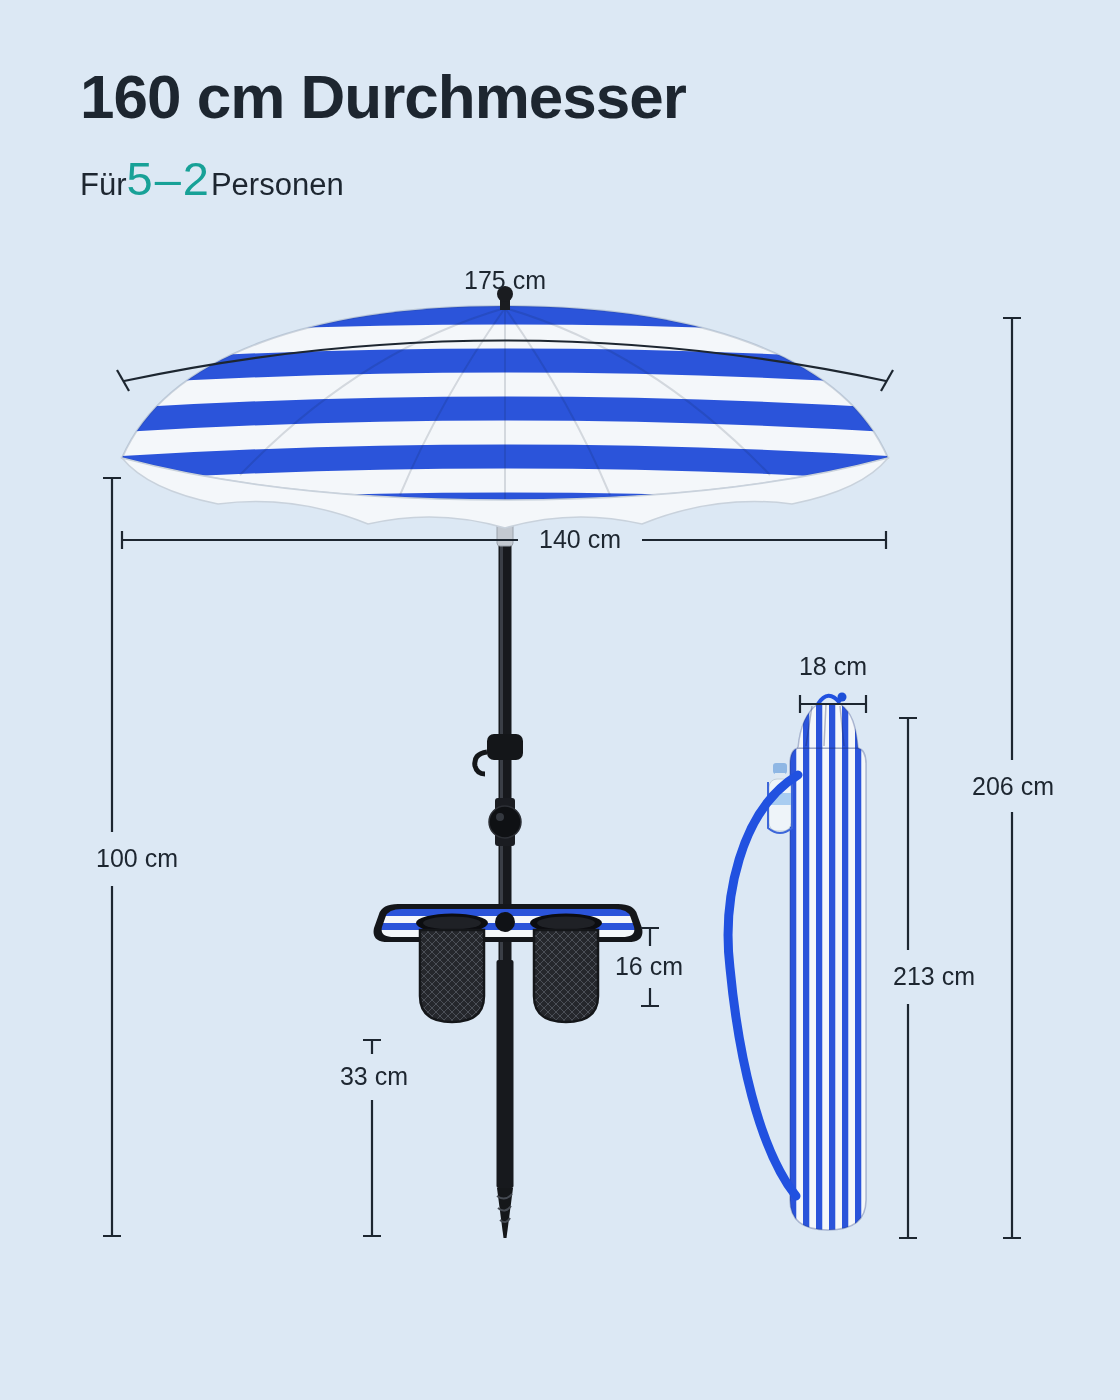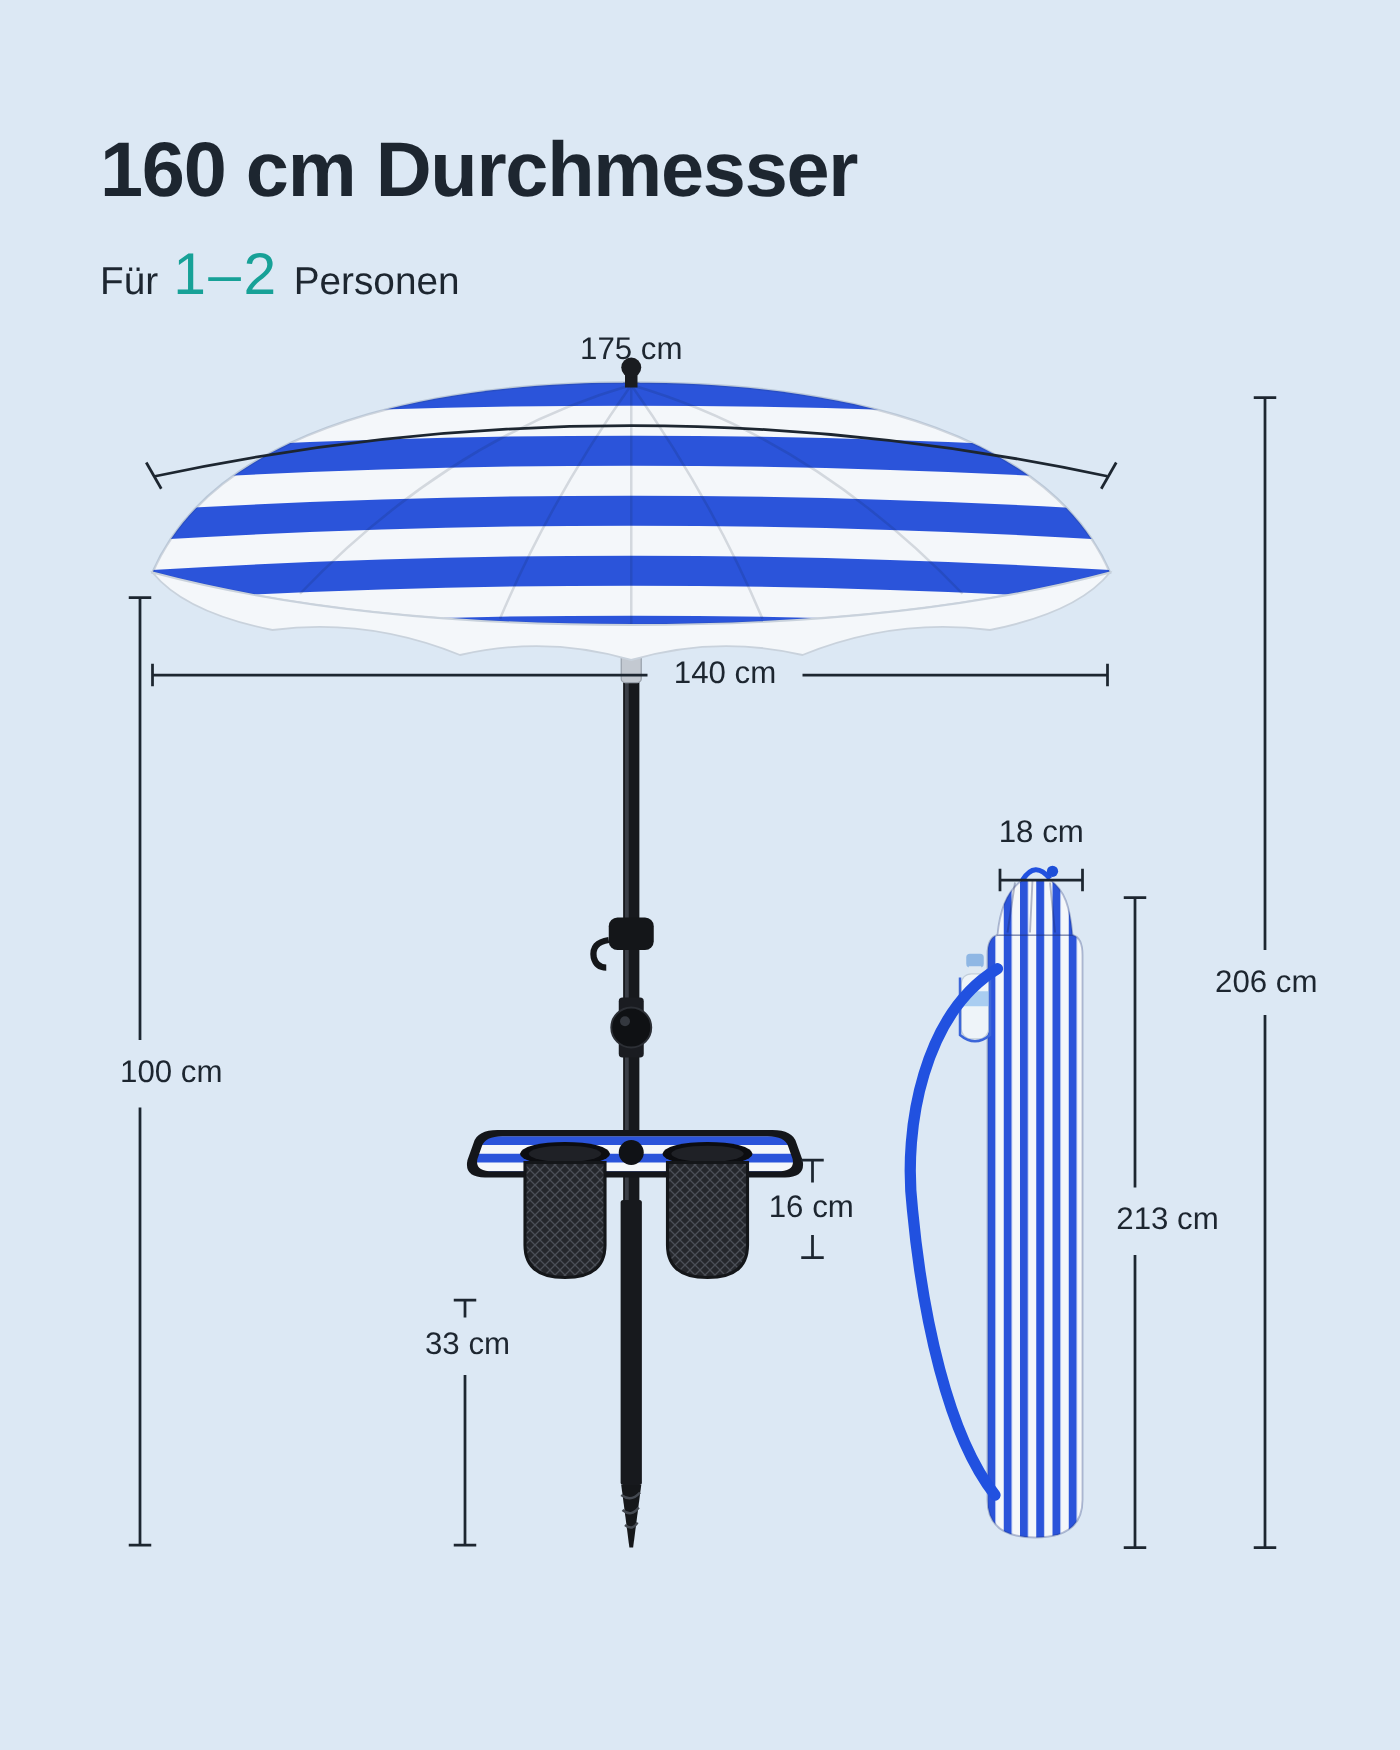--- a/index.html
+++ b/index.html
@@ -20,24 +20,23 @@
     overflow:hidden;
   }
   .page{position:absolute;inset:0}
   header{position:absolute;left:80px;top:64px;z-index:3}
   h1{
     font-size:62px;
     font-weight:700;
     color:var(--ink);
     letter-spacing:-1px;
     line-height:1.05;
-    margin-top:40px;
   }
   .subtitle{
-    display:flex;align-items:baseline;gap:12px;
+    display:flex;align-items:baseline;
     margin-top:22px;color:var(--ink);font-size:31px;font-weight:400;
   }
   .subtitle .hl{
     color:var(--accent);
     font-size:47px;font-weight:500;letter-spacing:2px;
   }
   svg.stage{position:absolute;inset:0;width:1120px;height:1400px;z-index:1}
   .dim-label{
     position:absolute;z-index:2;
     transform:translate(-50%,-50%);
@@ -51,21 +50,21 @@
 </style>
 </head>
 <body>
 
 <div class="page">
 
   <header>
     <h1>160 cm Durchmesser</h1>
     <p class="subtitle">
       <span>Für</span>
-      <span class="hl">1–2</span>
+      <span class="hl">5–2</span>
       <span>Personen</span>
     </p>
   </header>
 
   <svg class="stage" viewBox="0 0 1120 1400">
     <defs>
       <clipPath id="domeClip">
         <path d="M122 458 C168 352 320 306 505 306 C690 306 842 352 888 458 C775 488 645 500 505 500 C365 500 235 488 122 458 Z"></path>
       </clipPath>
       <pattern id="mesh" width="8" height="8" patternUnits="userSpaceOnUse">

